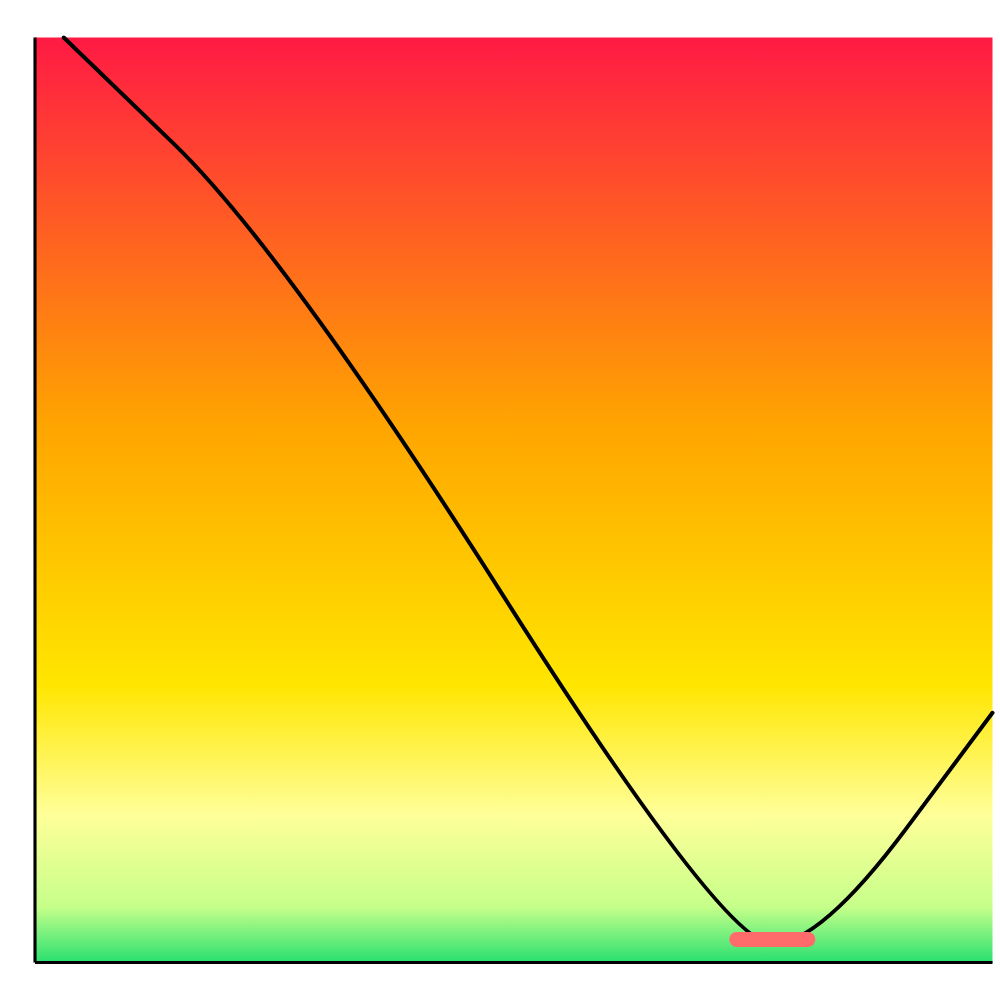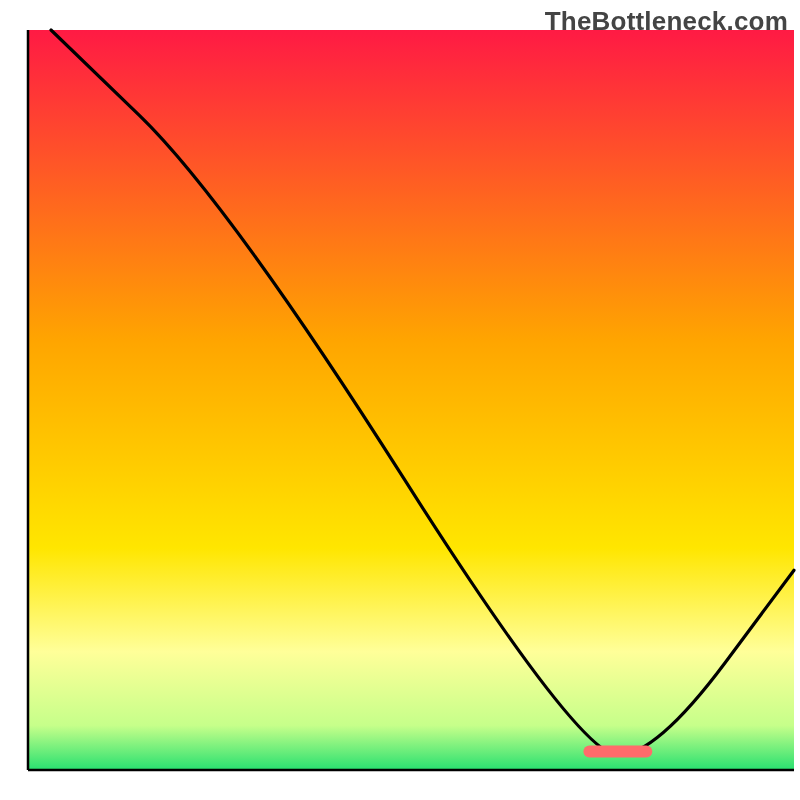--- a/index.html
+++ b/index.html
@@ -26,21 +26,20 @@
     z-index: 4;
   }
   svg {
     display: block;
   }
 </style>
 </head>
 <body>
 
 <div class="chart-wrap">
-  <div class="watermark">TheBottleneck.com</div>
 
   <svg id="chart-svg" width="800" height="800" viewBox="0 0 800 800">
     <defs>
       <linearGradient id="bg-grad" x1="0" y1="0" x2="0" y2="1">
           <stop offset="0.0%" stop-color="#ff1a44"></stop>
           <stop offset="42.0%" stop-color="#ffa500"></stop>
           <stop offset="70.0%" stop-color="#ffe600"></stop>
           <stop offset="84.0%" stop-color="#ffff99"></stop>
           <stop offset="94.0%" stop-color="#c6ff8a"></stop>
           <stop offset="100.0%" stop-color="#28e070"></stop>

